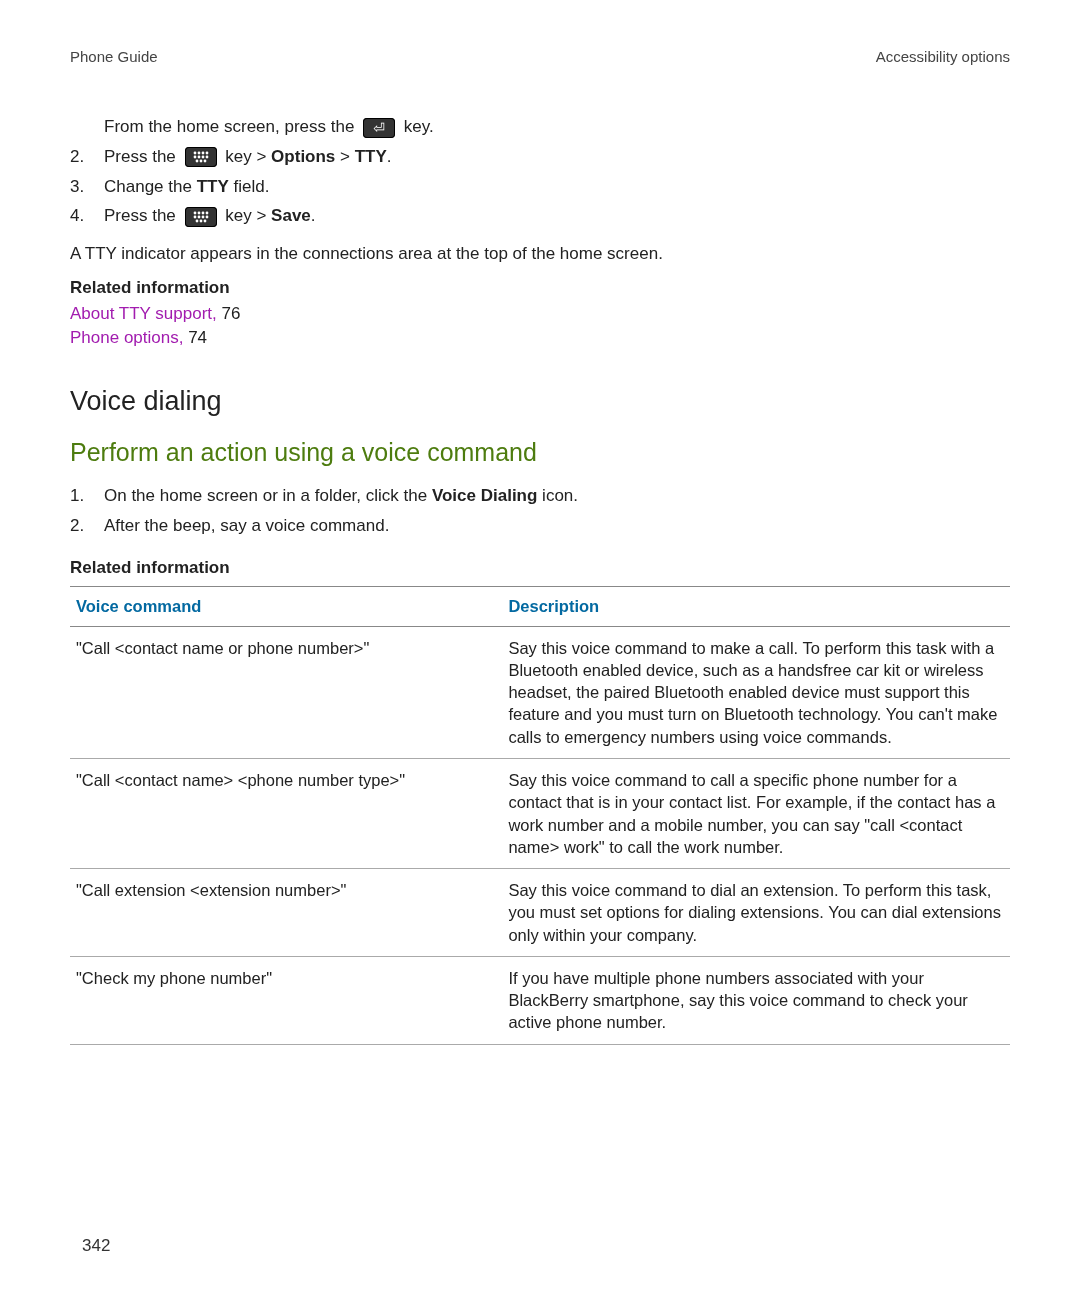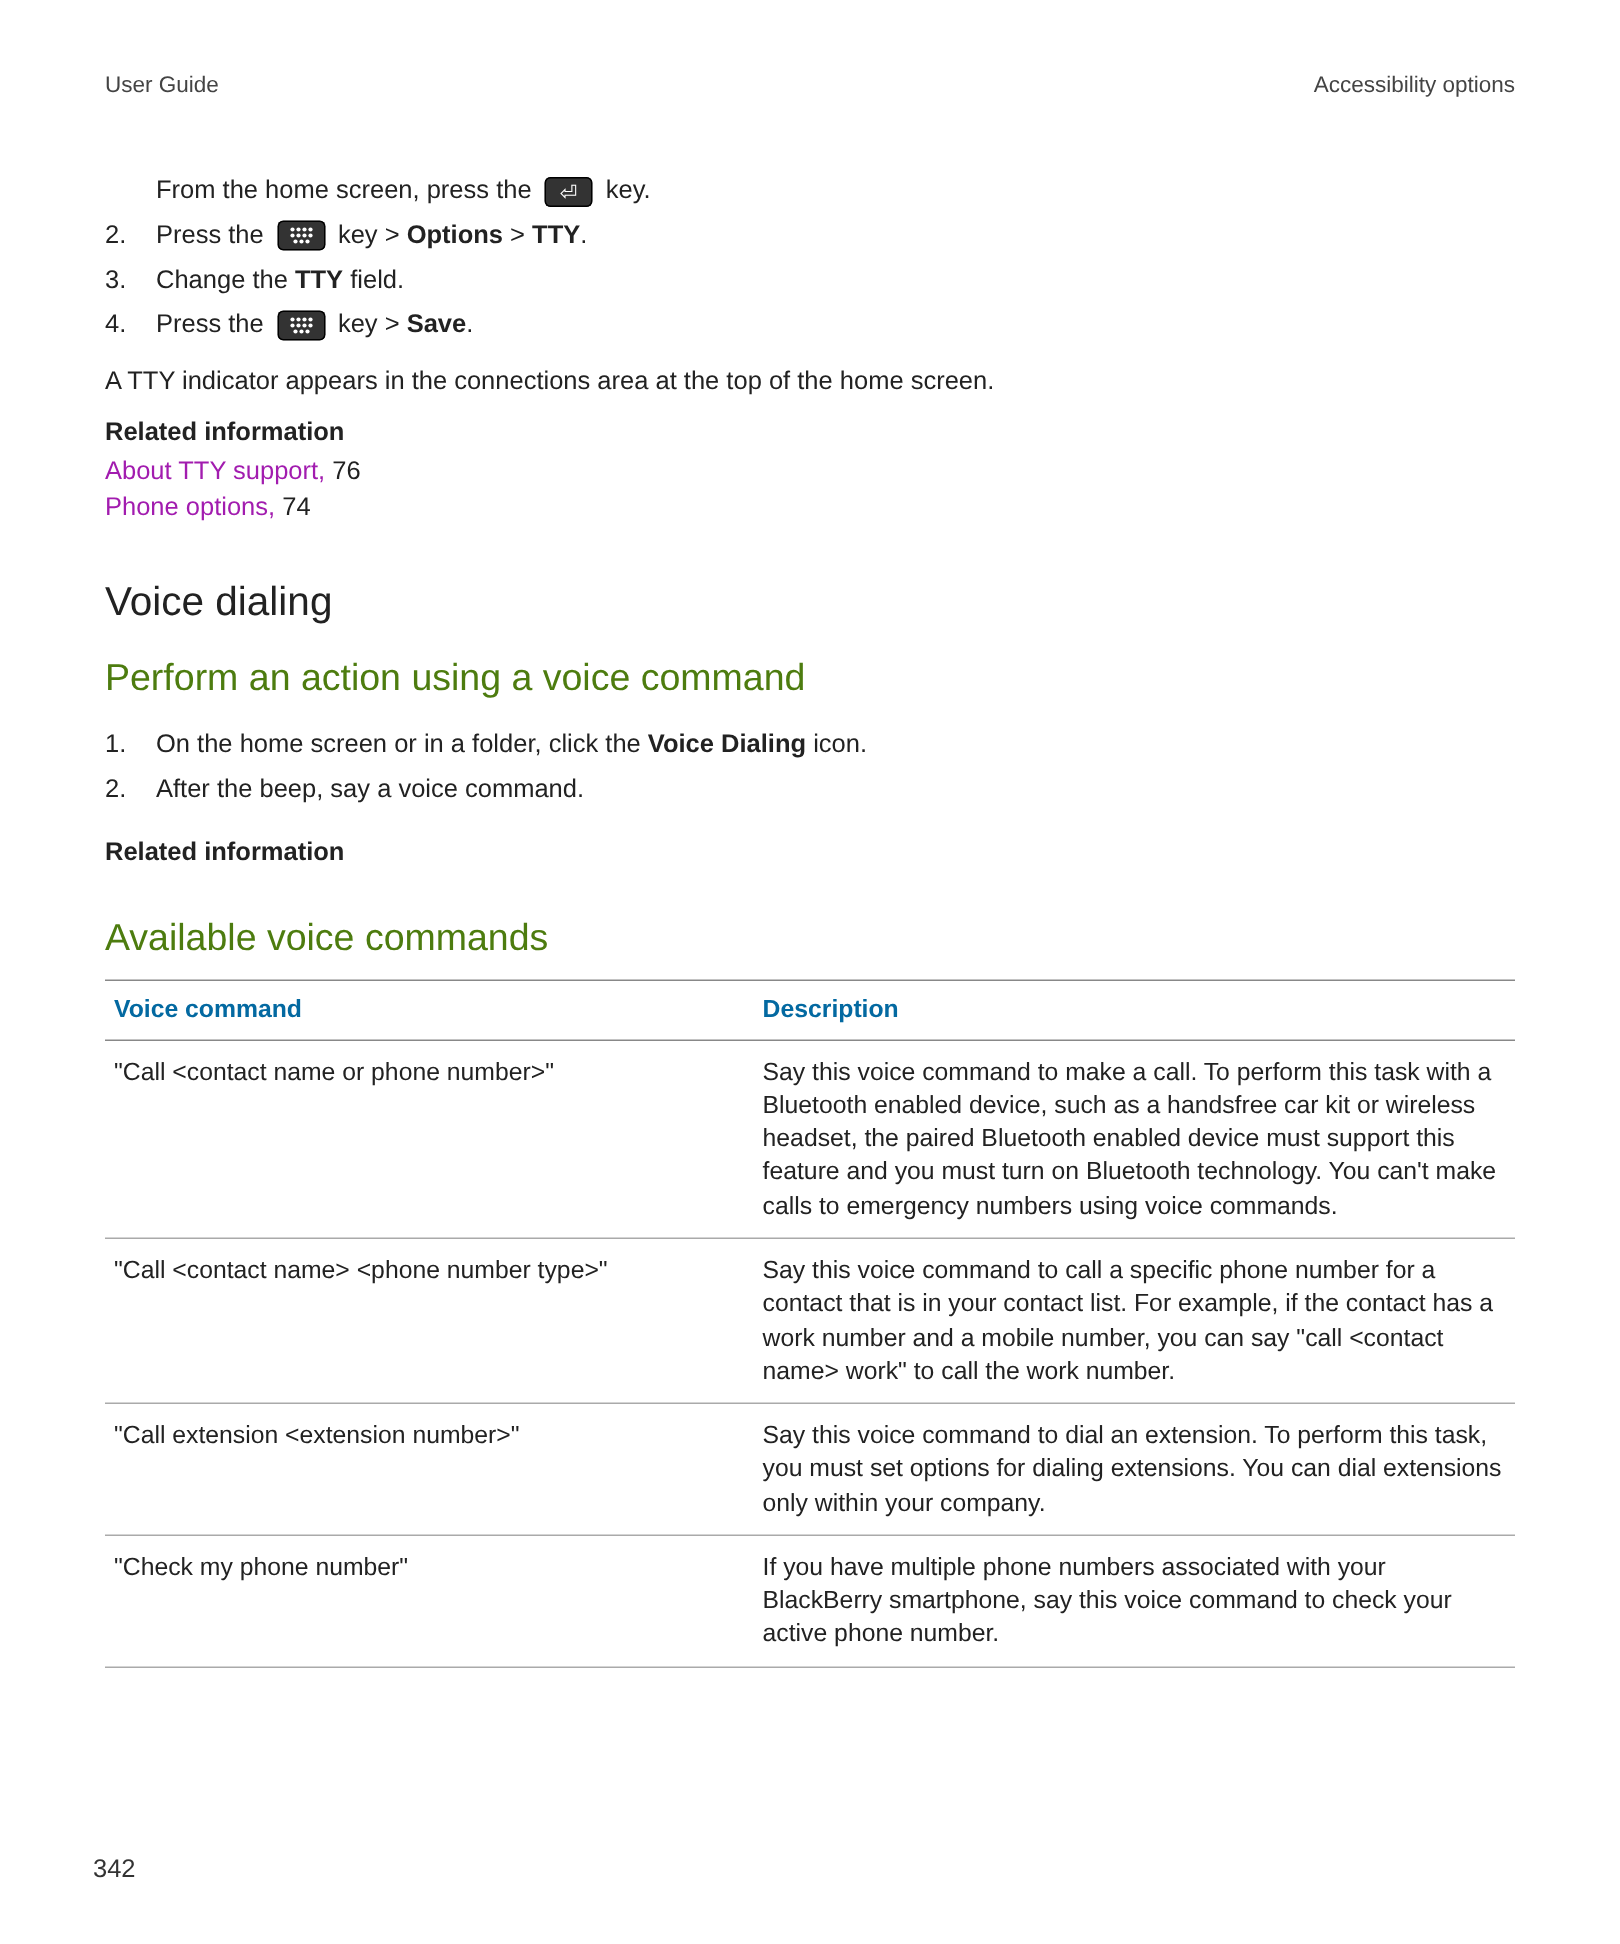--- a/index.html
+++ b/index.html
@@ -108,32 +108,32 @@
     border-bottom: 1px solid #aaa;
     padding: 10px 6px;
     vertical-align: top;
     line-height: 1.35;
   }
   table.cmds th:first-child,
   table.cmds td:first-child { width: 46%; }
   .footer-page {
     position: absolute;
     bottom: 40px;
-    left: 62px;
+    left: 82px;
     font-size: 17px;
     color: #333;
   }
   b { font-weight: 600; }
 </style>
 </head>
 <body>
 
 <div class="page">
   <div class="top-header">
-    <span>User Guide</span>
+    <span>Phone Guide</span>
     <span>Accessibility options</span>
   </div>
 
   <div class="content">
 
     <div class="ol-indent">
       <div class="step">
         <span>From the home screen, press the </span><span class="icon-key call-key">
             <span class="glyph">⏎</span>
           </span><span> key.</span>
@@ -207,21 +207,20 @@
         <span>On the home screen or in a folder, click the </span><b>Voice Dialing</b><span> icon.</span>
       </div>
       <div class="step">
         <span class="num">2.</span>
         <span>After the beep, say a voice command.</span>
       </div>
     </div>
 
     <div class="related-title" style="margin-top:18px">Related information</div>
 
-    <div class="h2 spaced">Available voice commands</div>
 
     <table class="cmds">
       <thead>
         <tr>
           <th>Voice command</th>
           <th>Description</th>
         </tr>
       </thead>
       <tbody>
         <tr>

